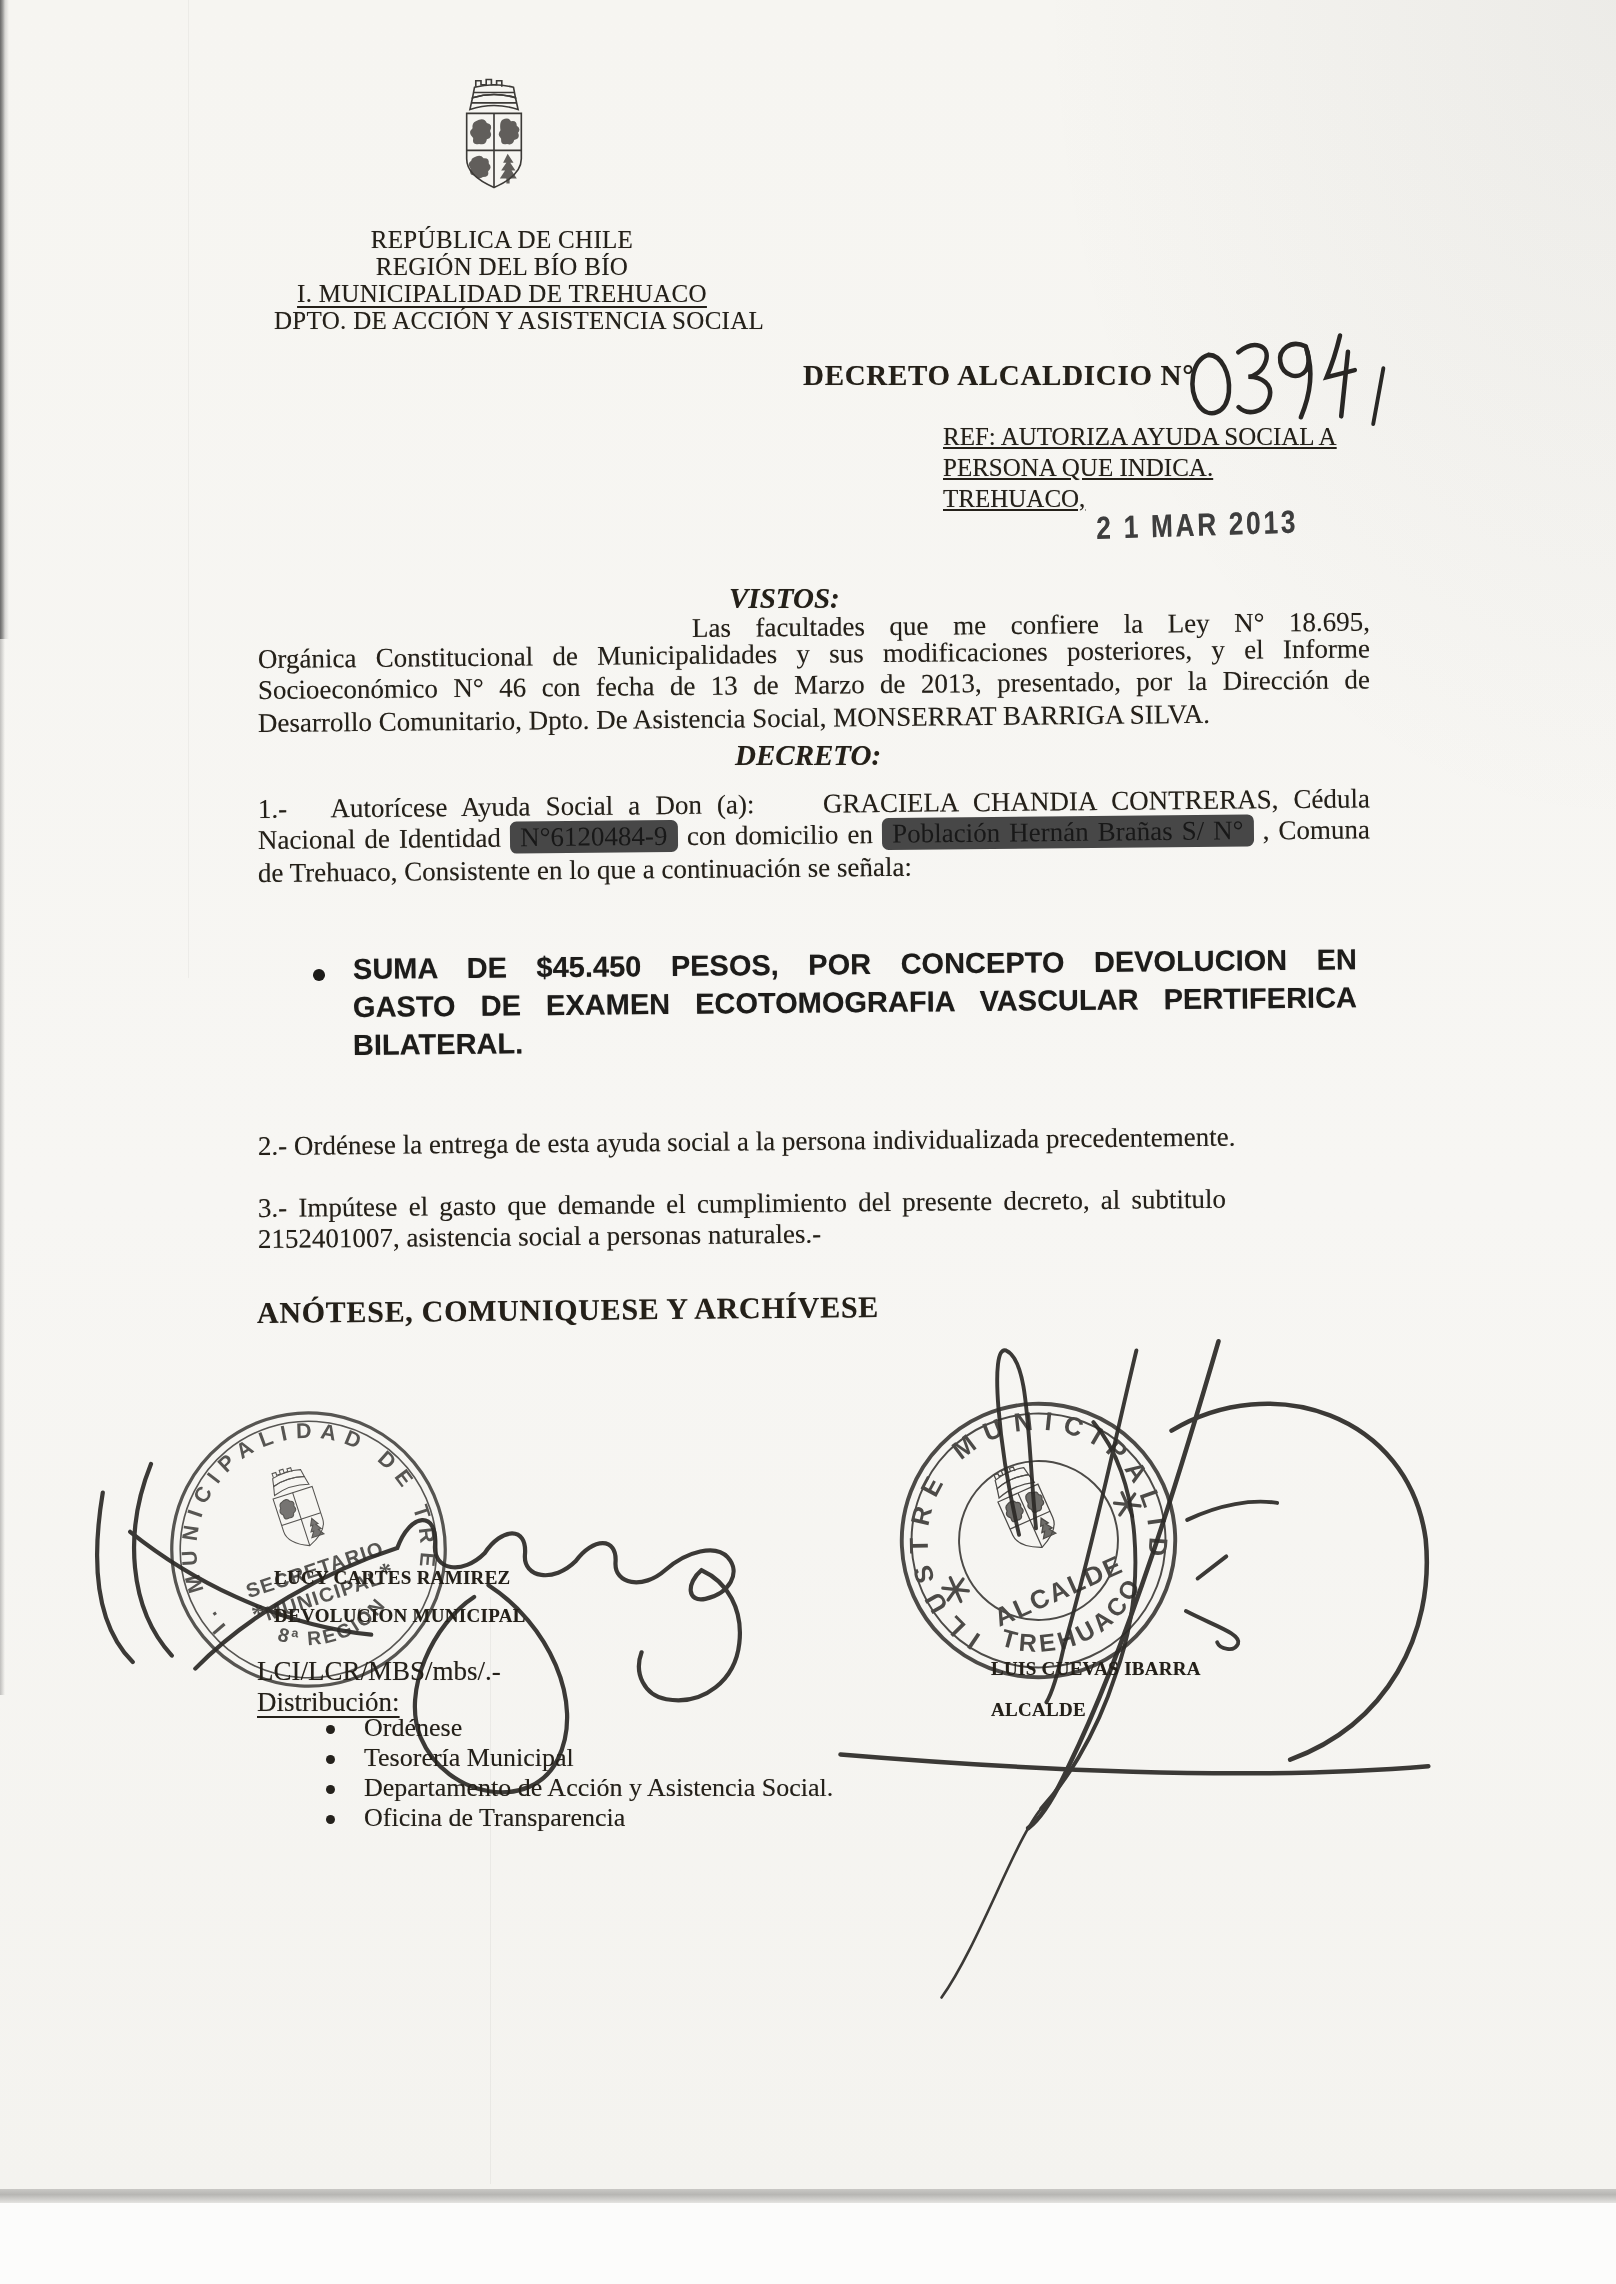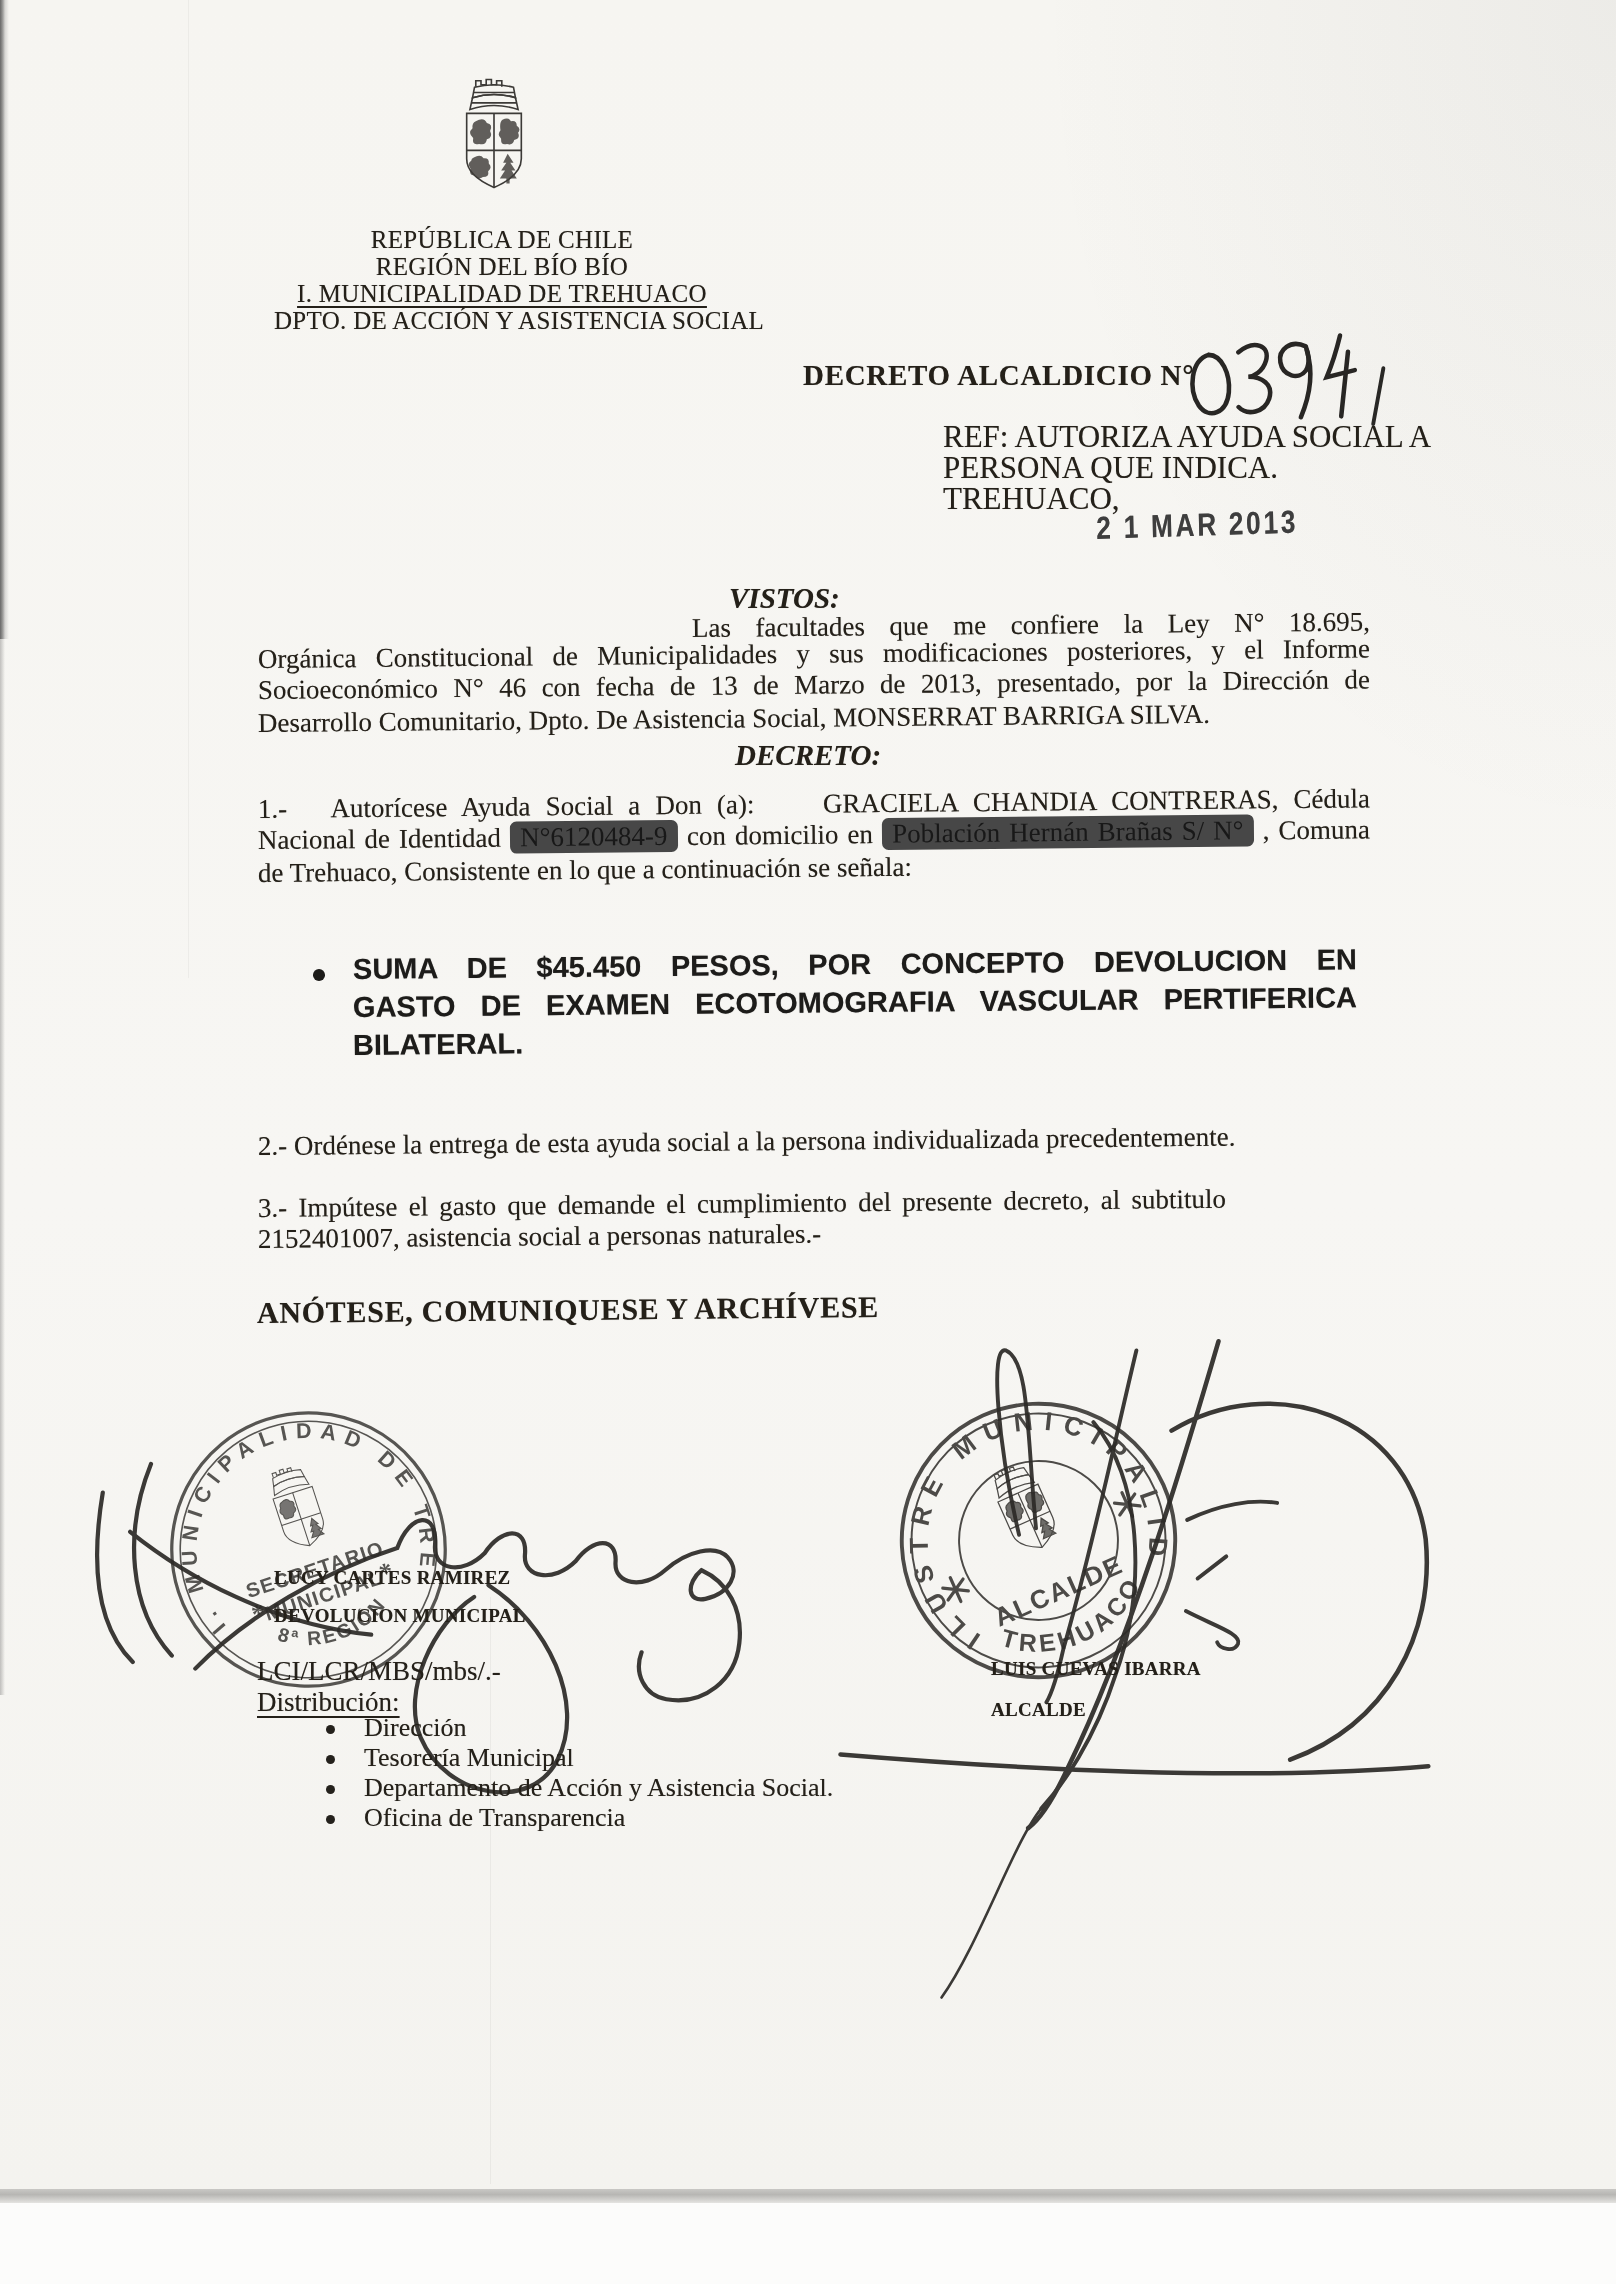--- a/index.html
+++ b/index.html
@@ -32,21 +32,21 @@
     background:radial-gradient(ellipse at 100% 0%,rgba(80,80,80,.06),rgba(80,80,80,0) 70%);
   }
   .fold-a{left:188px;top:0;width:1.3px;height:978px;background:rgba(60,60,60,.05);}
   .fold-b{left:490px;top:1597px;width:1.3px;height:587px;background:rgba(60,60,60,.06);}
 
   .t{position:absolute;white-space:nowrap;text-shadow:0 0 0.7px rgba(40,36,30,.4);}
   .sk{transform:rotate(-0.55deg);transform-origin:0 50%;}
   .hdr{font-size:25px;line-height:27px;text-align:center;letter-spacing:0.3px;}
   .hdr .u{text-decoration:underline;text-underline-offset:3.9px;}
   .title{font-size:29px;font-weight:bold;letter-spacing:0.7px;}
-  .ref{font-size:31px;line-height:31px;}
+  .ref{font-size:25px;line-height:31px;text-decoration:underline;}
   .datestamp{
     font-family:"Liberation Sans","DejaVu Sans",sans-serif;
     font-size:32px;font-weight:700;letter-spacing:3.3px;color:#3e3e3e;
     transform:scaleX(.82) rotate(-1.5deg);transform-origin:0 0;
     text-shadow:0 0 0.7px rgba(62,62,62,.5);
   }
   .lbl{font-size:29px;font-weight:bold;font-style:italic;}
   .body-line{font-size:27px;white-space:normal;}
   .just{text-align:justify;text-align-last:justify;}
   .sp{display:inline-block;height:0.7px;}
@@ -264,20 +264,20 @@
 
 <div class="t sig-name" style="left:274px;top:1567px;width:365px;">LUCY CARTES RAMIREZ</div>
 <div class="t sig-name" style="left:274px;top:1605px;width:365px;">DEVOLUCION MUNICIPAL</div>
 <div class="t sig-name" style="left:991px;top:1658px;width:378px;">LUIS CUEVAS IBARRA</div>
 <div class="t sig-name" style="left:991px;top:1699px;width:378px;">ALCALDE</div>
 
 <div class="t foot" style="left:257px;top:1656px;">LCI/LCR/MBS/mbs/.-</div>
 <div class="t foot" style="left:257px;top:1687px;text-decoration:underline;text-underline-offset:4.6px;">Distribución:</div>
 
 <div class="abs ddot" style="left:326px;top:1725px;"></div>
-<div class="t foot-item" style="left:364px;top:1713px;">Dirección</div>
+<div class="t foot-item" style="left:364px;top:1713px;">Ordénese</div>
 <div class="abs ddot" style="left:326px;top:1755px;"></div>
 <div class="t foot-item" style="left:364px;top:1743px;">Tesorería Municipal</div>
 <div class="abs ddot" style="left:326px;top:1785px;"></div>
 <div class="t foot-item" style="left:364px;top:1773px;">Departamento de Acción y Asistencia Social.</div>
 <div class="abs ddot" style="left:326px;top:1815px;"></div>
 <div class="t foot-item" style="left:364px;top:1803px;">Oficina de Transparencia</div>
 
 
 </body></html>

